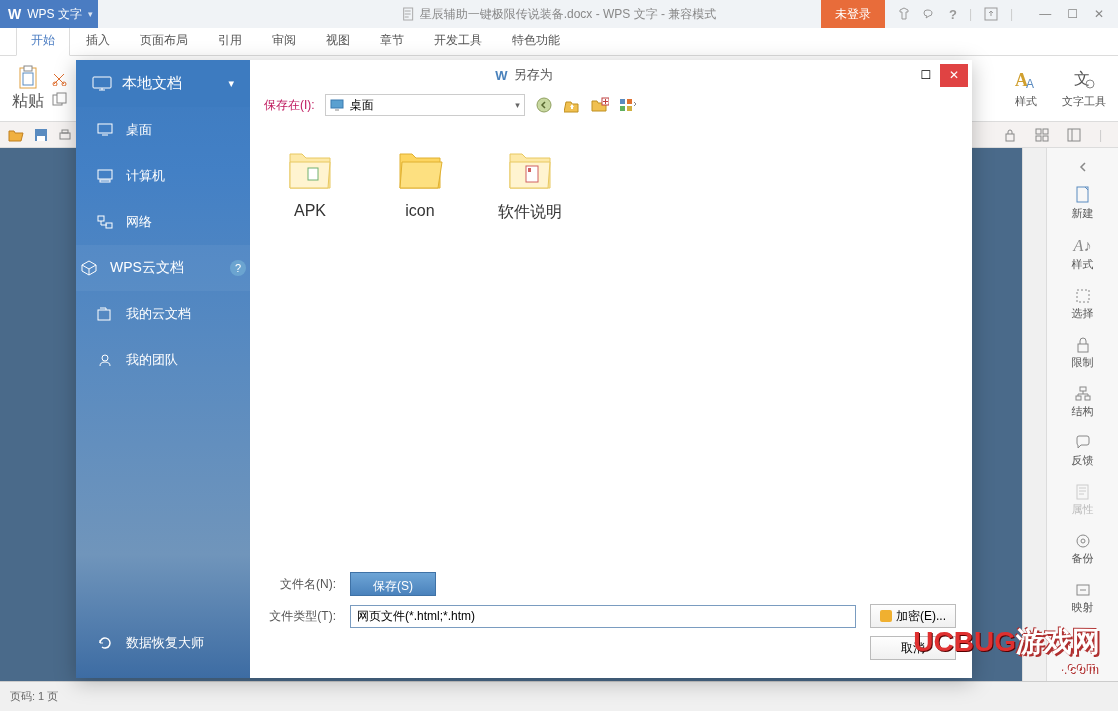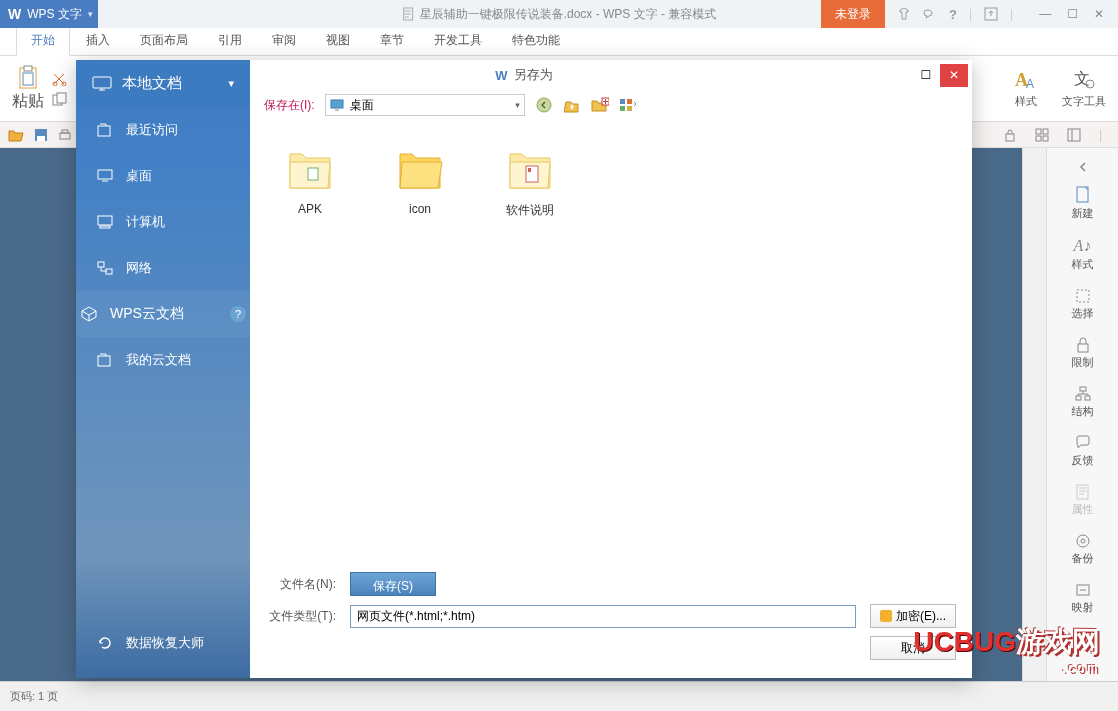--- a/index.html
+++ b/index.html
@@ -70,21 +70,21 @@
 .dialog-win-btn.close { background: #e04343; color: #fff; }
 
 .dialog-toolbar { display: flex; align-items: center; gap: 10px; padding: 4px 14px; }
 .dialog-toolbar-label { color: #be185d; }
 .dialog-location-select { flex: 0 0 200px; display: flex; align-items: center; border: 1px solid #ccc; padding: 2px 4px; gap: 6px; font-size: 12px; height: 22px; }
 .dialog-location-select .drop-arrow { margin-left: auto; font-size: 9px; color: #666; }
 .tb-icon { width: 18px; height: 18px; display: flex; align-items: center; justify-content: center; cursor: pointer; }
 
 .dialog-files { flex: 1; padding: 20px 20px; display: flex; gap: 30px; align-items: flex-start; }
 .file-item { display: flex; flex-direction: column; align-items: center; gap: 6px; width: 80px; cursor: pointer; }
-.file-item-label { font-size: 12px; color: #333; text-align: center; }
+.file-item-label { font-size: 16px; color: #333; text-align: center; }
 
 
 .dialog-form { padding: 10px 16px 18px; display: flex; flex-direction: column; gap: 8px; }
 .form-row { display: flex; align-items: center; gap: 14px; }
 .form-label { width: 70px; text-align: right; color: #555; }
 .form-input { flex: 1; border: 1px solid #7a9cc0; padding: 3px 6px; height: 23px; font-size: 12px; }
 .form-button { width: 86px; height: 24px; border: 1px solid #bbb; background: linear-gradient(#fefefe,#f0f0f0); cursor: pointer; font-size: 12px; display:flex; align-items:center; justify-content:center; gap:4px; }
 .form-button.primary { background: linear-gradient(#6ea5d6,#4a82bc); color: #fff; border-color: #3f72a6; align-items: flex-end; }
 .form-button.encrypt-btn::before { content:''; width:12px; height:12px; background:#f0b030; border-radius:2px; display:inline-block; }
 
@@ -311,29 +311,20 @@
           <rect x="1" y="1" width="18" height="11" fill="none" stroke="#fff" rx="1"></rect>
           <path d="M7 14 h6 M10 12 v2" stroke="#fff"></path>
         </svg>
       <span>本地文档</span>
       <span class="arrow-d">▾</span>
     </div>
     <div class="sidebar-section">
       <div class="sidebar-item">
         <span class="sidebar-item-icon">
             <svg width="16" height="14">
-              <rect x="1" y="3" width="12" height="10" fill="none" stroke="#fff"></rect>
-              <path d="M3 1 h6 v2" stroke="#fff" fill="none"></path>
-            </svg>
-          </span>
-        <span>最近访问</span>
-      </div>
-      <div class="sidebar-item">
-        <span class="sidebar-item-icon">
-            <svg width="16" height="14">
               <rect x="1" y="1" width="14" height="9" fill="none" stroke="#fff"></rect>
               <path d="M5 12 h6" stroke="#fff"></path>
             </svg>
           </span>
         <span>桌面</span>
       </div>
       <div class="sidebar-item">
         <span class="sidebar-item-icon">
             <svg width="16" height="14">
               <rect x="1" y="1" width="14" height="9" fill="none" stroke="#fff"></rect>
@@ -364,20 +355,29 @@
     </div>
     <div class="sidebar-section">
       <div class="sidebar-item">
         <span class="sidebar-item-icon">
             <svg width="16" height="14">
               <rect x="1" y="3" width="12" height="10" fill="none" stroke="#fff"></rect>
               <path d="M3 1 h6 v2" stroke="#fff" fill="none"></path>
             </svg>
           </span>
         <span>我的云文档</span>
+      </div>
+      <div class="sidebar-item">
+        <span class="sidebar-item-icon">
+            <svg width="16" height="14">
+              <circle cx="8" cy="5" r="3" fill="none" stroke="#fff"></circle>
+              <path d="M3 13 Q3 9 8 9 Q13 9 13 13" fill="none" stroke="#fff"></path>
+            </svg>
+          </span>
+        <span>我的团队</span>
       </div>
     </div>
     <div class="sidebar-bottom">
       <div class="sidebar-item">
         <span class="sidebar-item-icon">
             <svg width="14" height="14">
               <path d="M2 7 A5 5 0 1 1 4 11" fill="none" stroke="#fff" stroke-width="1.5"></path>
               <path d="M2 4 v3 h3" fill="none" stroke="#fff"></path>
             </svg>
           </span>

